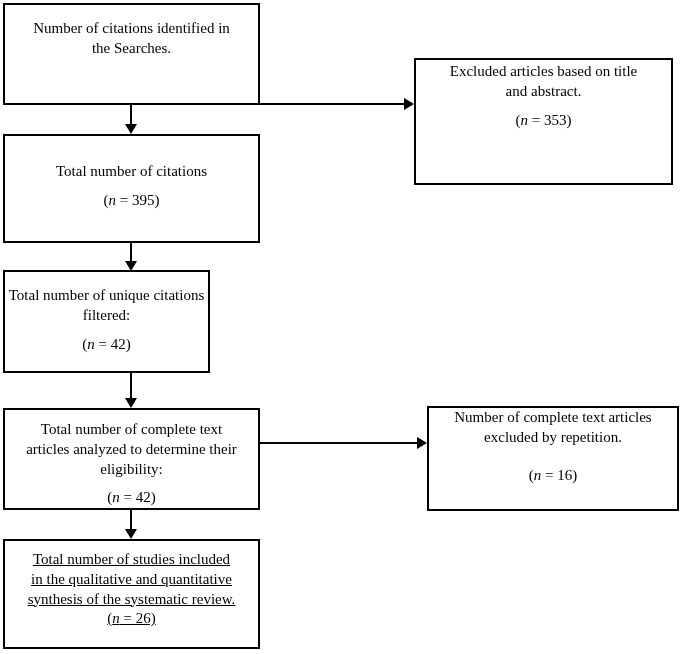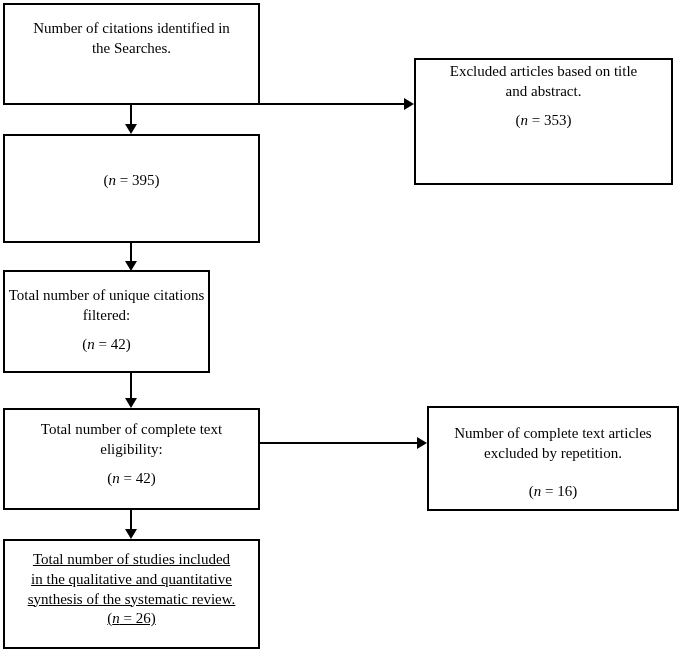--- a/index.html
+++ b/index.html
@@ -76,36 +76,38 @@
     <div class="box-line">the Searches.</div>
   </div>
 
   <div class="flow-box" style="left:414px; top:58px; width:259px; height:127px; padding-top:2px;">
     <div class="box-line">Excluded articles based on title</div>
     <div class="box-line">and abstract.</div>
     <div class="box-count" style="margin-top:9px;"><span>(</span><span class="ital">n</span><span> = 353)</span></div>
   </div>
 
   <div class="flow-box" style="left:3px; top:134px; width:257px; height:109px; padding-top:26px;">
+    <div class="box-line">Total number of citations</div>
     <div class="box-count" style="margin-top:9px;"><span>(</span><span class="ital">n</span><span> = 395)</span></div>
   </div>
 
   <div class="flow-box" style="left:3px; top:270px; width:207px; height:103px; padding-top:14px;">
     <div class="box-line">Total number of unique citations</div>
     <div class="box-line">filtered:</div>
     <div class="box-count" style="margin-top:9px;"><span>(</span><span class="ital">n</span><span> = 42)</span></div>
   </div>
 
   <div class="flow-box" style="left:3px; top:408px; width:257px; height:102px; padding-top:10px;">
     <div class="box-line">Total number of complete text</div>
+    <div class="box-line">articles analyzed to determine their</div>
     <div class="box-line">eligibility:</div>
     <div class="box-count" style="margin-top:9px;"><span>(</span><span class="ital">n</span><span> = 42)</span></div>
   </div>
 
-  <div class="flow-box" style="left:427px; top:406px; width:252px; height:105px; padding-top:16px;">
+  <div class="flow-box" style="left:427px; top:406px; width:252px; height:105px; padding-top:0;">
     <div class="box-line">Number of complete text articles</div>
     <div class="box-line">excluded by repetition.</div>
     <div class="box-count" style="margin-top:18px;"><span>(</span><span class="ital">n</span><span> = 16)</span></div>
   </div>
 
   <div class="flow-box" style="left:3px; top:539px; width:257px; height:110px; padding-top:9px;text-decoration:underline;">
     <div class="box-line">Total number of studies included</div>
     <div class="box-line">in the qualitative and quantitative</div>
     <div class="box-line">synthesis of the systematic review.</div>
     <div class="box-count"><span>(</span><span class="ital">n</span><span> = 26)</span></div>

